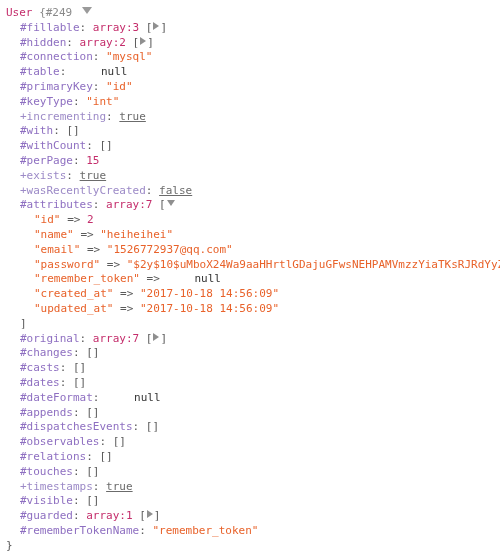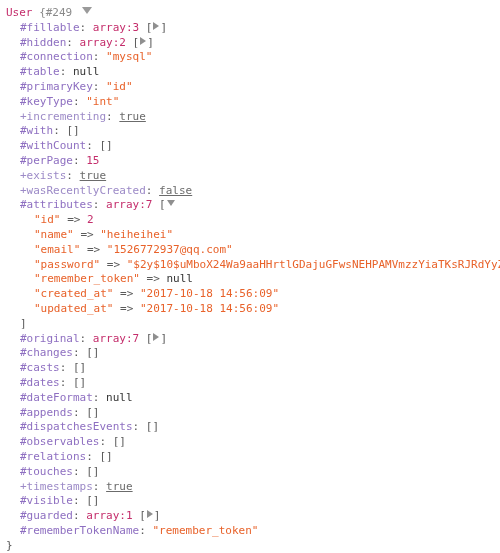--- a/index.html
+++ b/index.html
@@ -33,21 +33,21 @@
   .ind2 { padding-left: 28px; }
 
   
   .cls-name      { color: #c42d6b; }          
   .obj-id        { color: #8a8a8a; }          
   .prop-private  { color: #8e6fc1; margin-top: 15px; }          
   .prop-public   { color: #9c8ac7; }          
   .sym           { color: #5a5a5a; }          
   .num           { color: #c42d6b; text-align: center; }          
   .str           { color: #e8622a; }          
-  .kw            { color: #333333; }          
+  .kw            { color: #333333; margin-left: 28px; }          
   .kw-soft       { color: #6b6b6b; text-decoration: underline; }          
   .arr-count     { color: #c42d6b; margin-top: 8px; }
   .tri-right, .tri-down {
     display: inline-block;
     width: 0;
     height: 0;
     vertical-align: 1px;
     cursor: pointer;
   }
   .tri-right {

